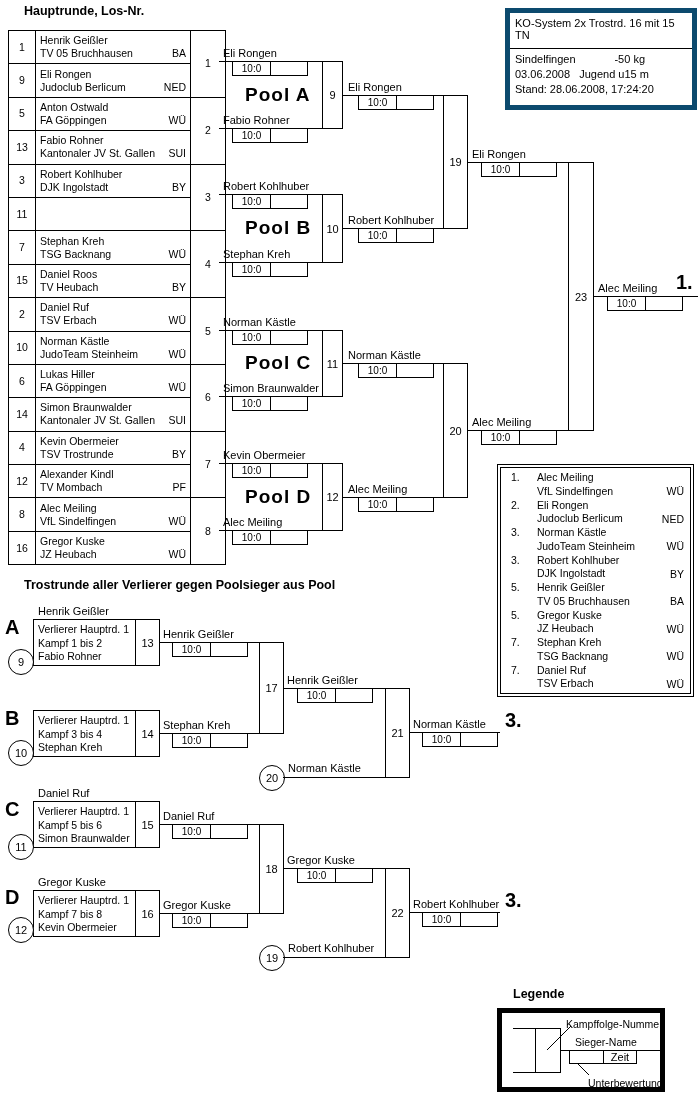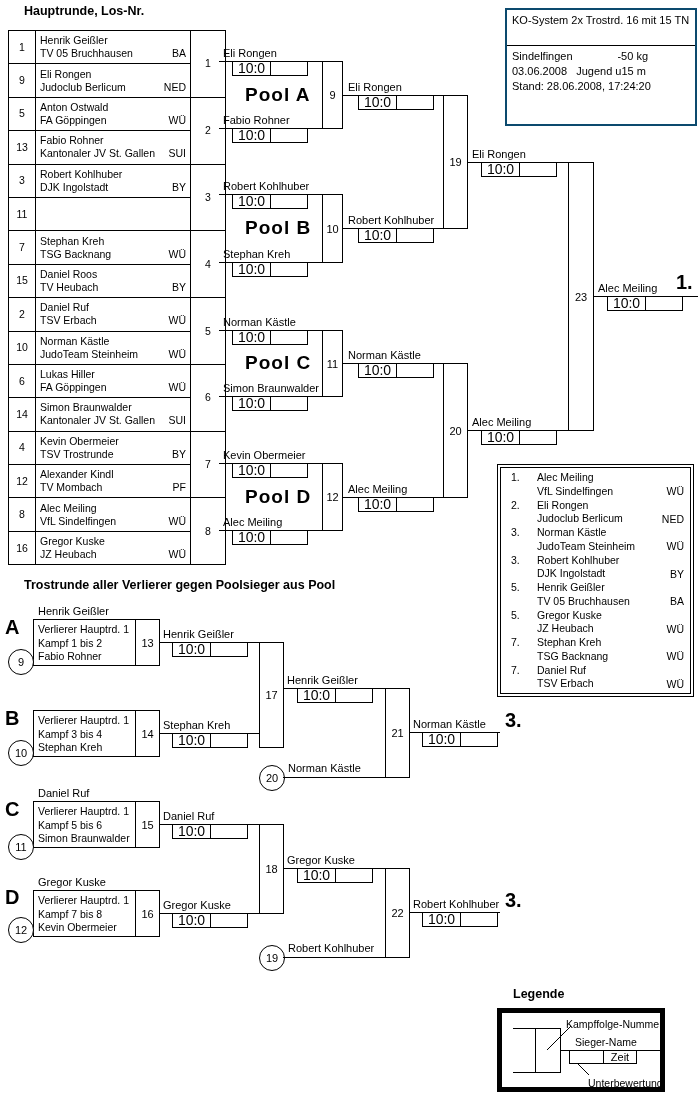--- a/index.html
+++ b/index.html
@@ -3,40 +3,40 @@
 <meta charset="utf-8">
 <style>
   html,body { margin:0; padding:0; background:#fff; }
   #root { position:relative; width:700px; height:1110px; background:#fff; color:#000;
           font-family:"Liberation Sans", sans-serif; font-size:11px; overflow:hidden; }
   .ttl  { position:absolute; font-weight:bold; font-size:12.5px; white-space:nowrap;margin-left:16px; }
   .hl   { position:absolute; height:1px; background:#000; }
   .nm   { position:absolute; white-space:nowrap; font-size:11px; height:13px; line-height:13px; }
   .score{ position:absolute; width:76px; height:15px; border:1px solid #000; box-sizing:border-box;
           display:flex; background:#fff; }
-  .score .a { width:37px; border-right:1px solid #000; text-align:center; font-size:14px; line-height:13px; }
+  .score .a { width:37px; border-right:1px solid #000; text-align:center; font-size:10px; line-height:13px; }
   .score .b { flex:1; }
   .mbox { position:absolute; border:1px solid #000; box-sizing:border-box; background:#fff;
           display:flex; align-items:center; justify-content:center; font-size:11px; }
   .pool { position:absolute; font-weight:bold; font-size:19px; white-space:nowrap; letter-spacing:1px; }
   .bigl { position:absolute; font-weight:bold; font-size:20px; white-space:nowrap; }
   .circ { position:absolute; width:26px; height:26px; border:1px solid #000; box-sizing:border-box;
           border-radius:50%; background:#fff; display:flex; align-items:center; justify-content:center; font-size:11px; }
   .gbox { position:absolute; width:103px; height:47px; border:1px solid #000; box-sizing:border-box;
           font-size:10.5px; line-height:13.5px; padding:3px 0 0 4px; background:#fff; }
   
   #tbl  { position:absolute; left:8px; top:30px; border-collapse:collapse; table-layout:fixed; }
   #tbl td { border:1px solid #000; font-size:10.5px; line-height:13px; padding:0; vertical-align:middle; }
   #tbl tr { height:33.4px; }
   td.lot  { width:26px; text-align:center; }
   td.who  { width:146px; padding:2px 4px !important; }
   td.pair { width:34px; text-align:center; }
   .club { display:flex; justify-content:space-between; }
   
-  #info { position:absolute; left:505px; top:8px; width:192px; height:118px; border:2px solid #0c4a6e; box-sizing:border-box; }
+  #info { position:absolute; left:505px; top:8px; width:192px; height:102px; border:5px solid #0c4a6e; box-sizing:border-box; }
   #info .s1 { height:36px; border-bottom:1px solid #000; box-sizing:border-box; padding:4px 5px; font-size:11px; }
   #info .s2 { padding:3px 5px; font-size:11px; line-height:15px; }
   #info .l3 { display:flex; justify-content:space-between; }
   #info .l3 .kg { margin-right:42px; }
   .pre { white-space:pre; }
   
   #res  { position:absolute; left:497px; top:464px; width:197px; height:233px; border:1px solid #000;
           box-sizing:border-box; padding:2px; }
   #resin{ border:1px solid #000; width:100%; height:100%; box-sizing:border-box; padding-top:3px; }
   .rrow { display:flex; padding:0 6px 0 10px; height:27.5px; }
@@ -444,21 +444,21 @@
   </div>
   <div class="mbox" style="left:135px;top:710px;width:25px;height:47px">14</div>
   <div class="circ" style="left:8px;top:740px">10</div>
   <div class="hl" style="left:160px;top:733px;width:99px"></div>
   <div class="nm" style="left:163px;top:719px">Stephan Kreh</div>
   <div class="score" style="left:172px;top:733px">
       <span class="a">10:0</span>
       <span class="b"></span>
     </div>
 
-  <div class="mbox" style="left:259px;top:642px;width:25px;height:106px">17</div>
+  <div class="mbox" style="left:259px;top:642px;width:25px;height:92px">17</div>
   <div class="hl" style="left:284px;top:688px;width:101px"></div>
   <div class="nm" style="left:287px;top:674px">Henrik Geißler</div>
   <div class="score" style="left:297px;top:688px">
       <span class="a">10:0</span>
       <span class="b"></span>
     </div>
 
   <div class="circ" style="left:259px;top:765px">20</div>
   <div class="nm" style="left:288px;top:762px">Norman Kästle</div>
   <div class="hl" style="left:283px;top:777px;width:102px"></div>

